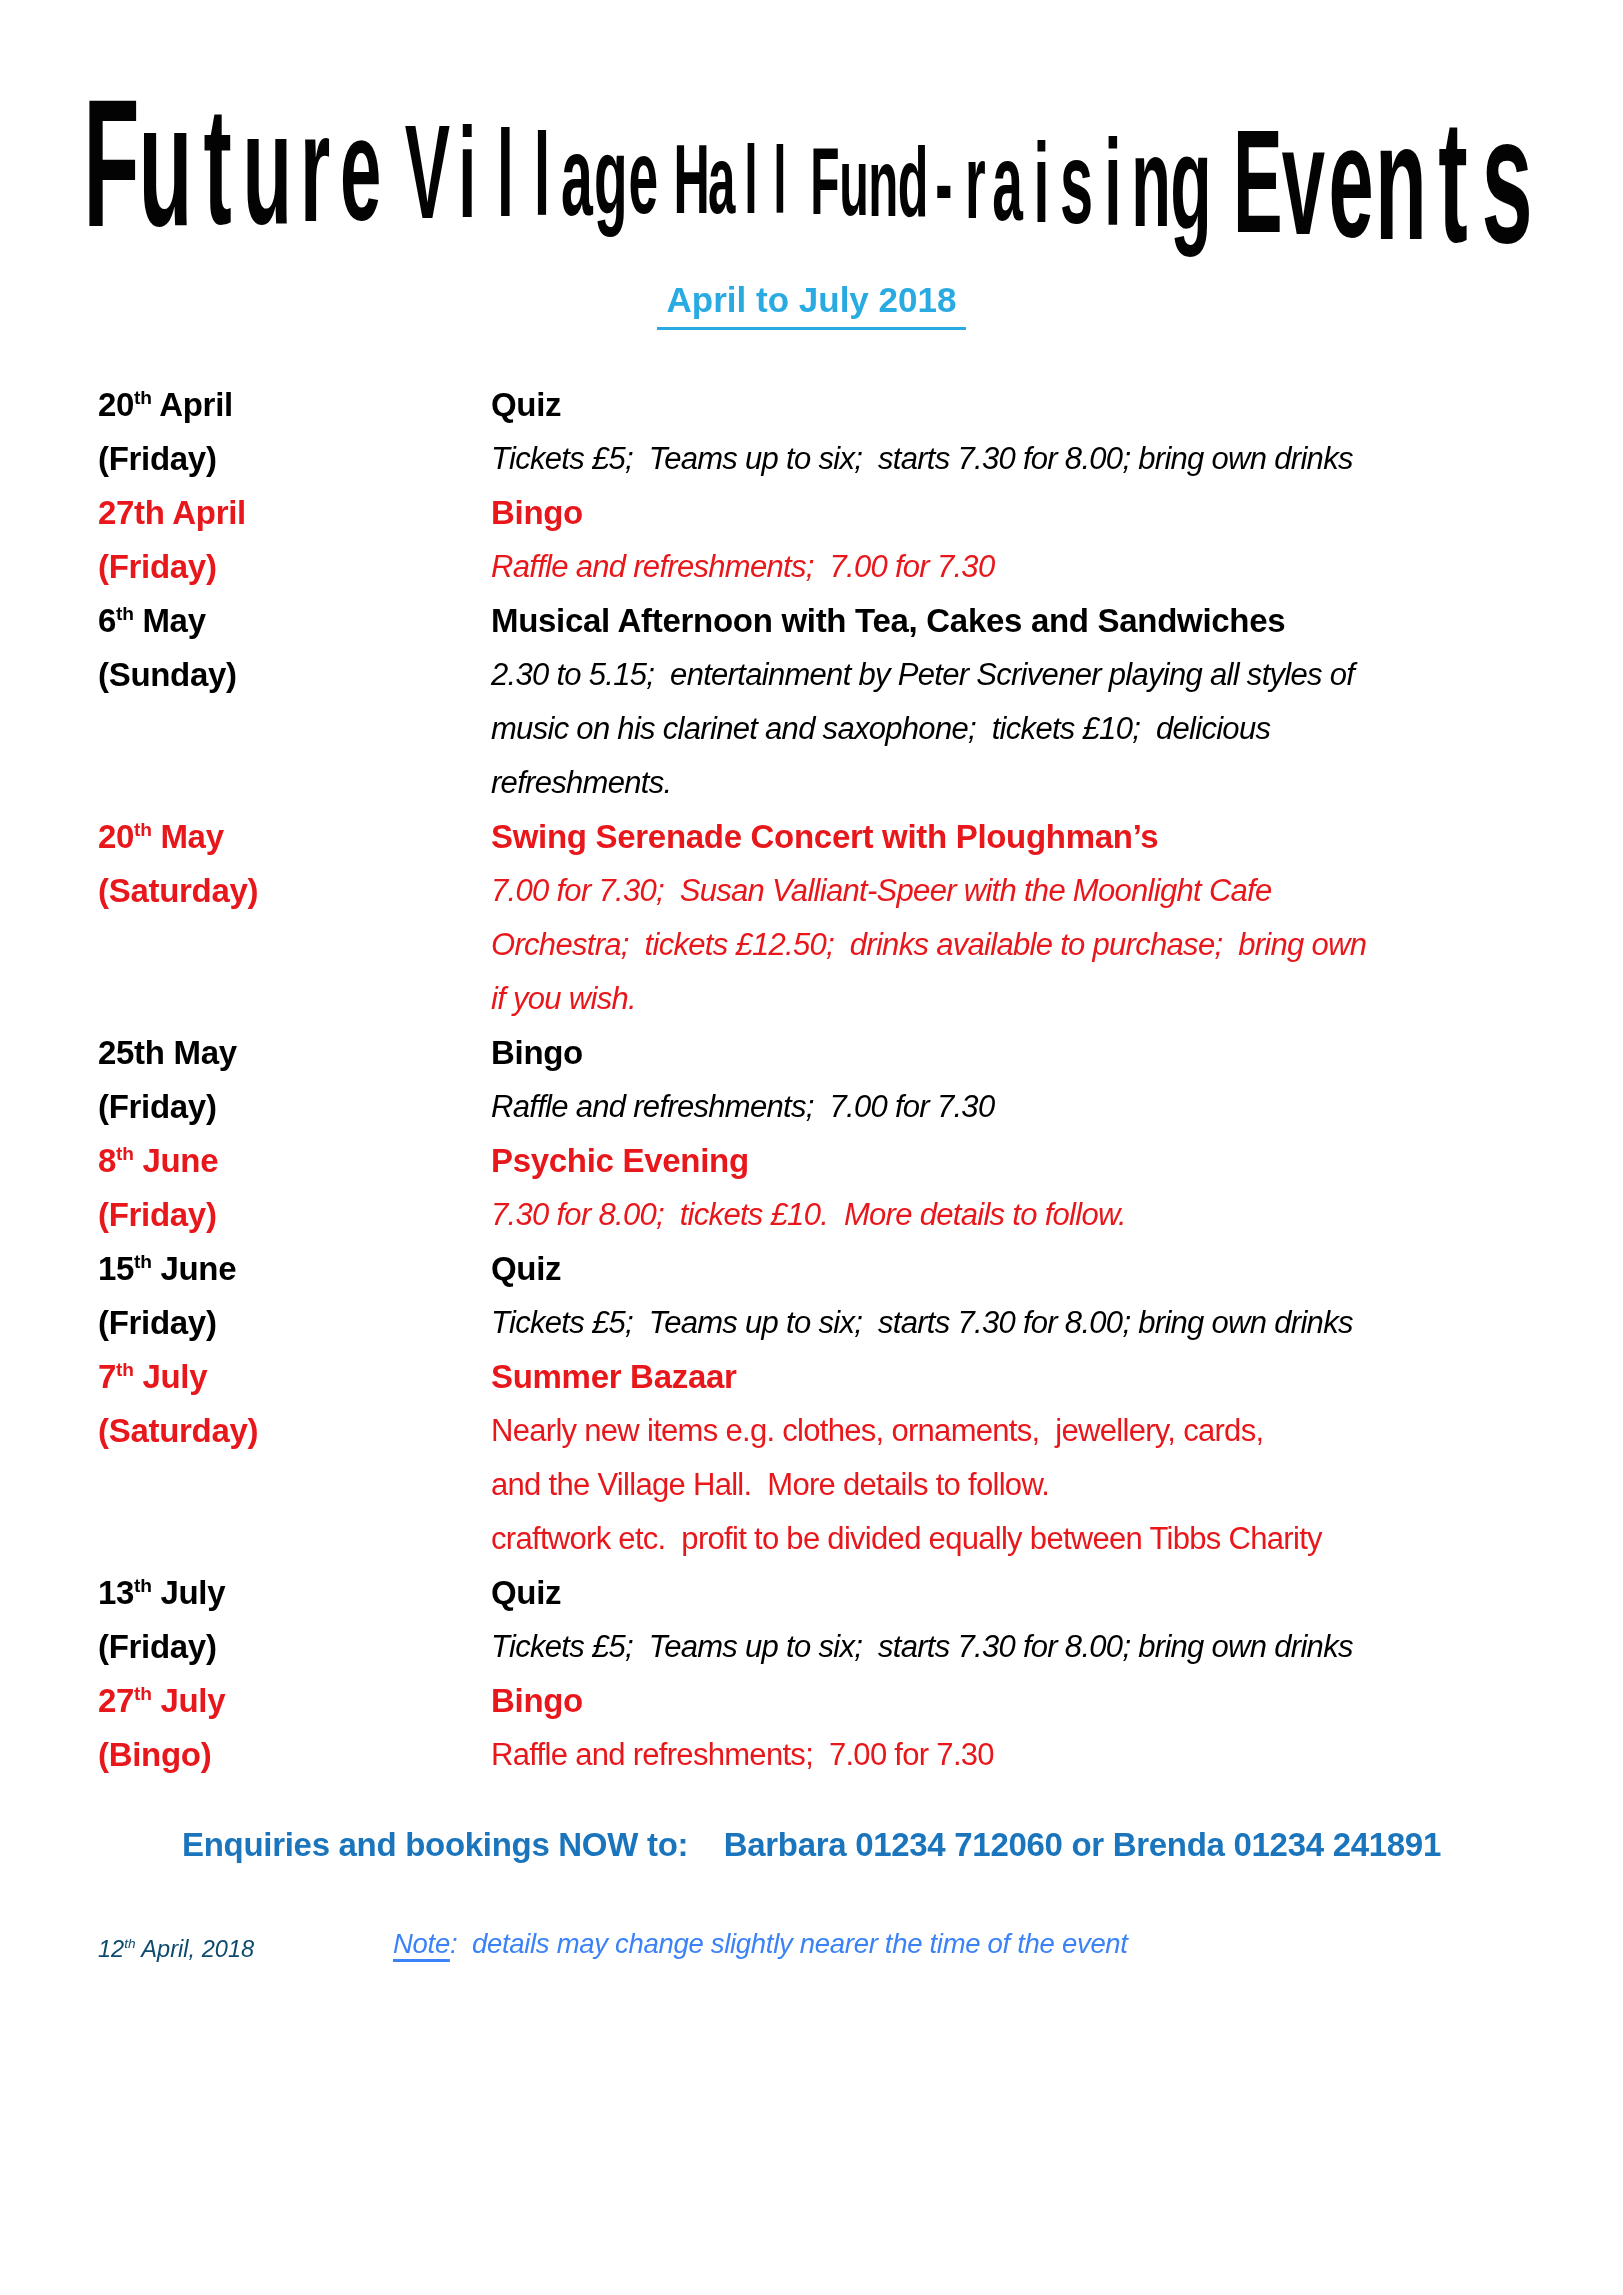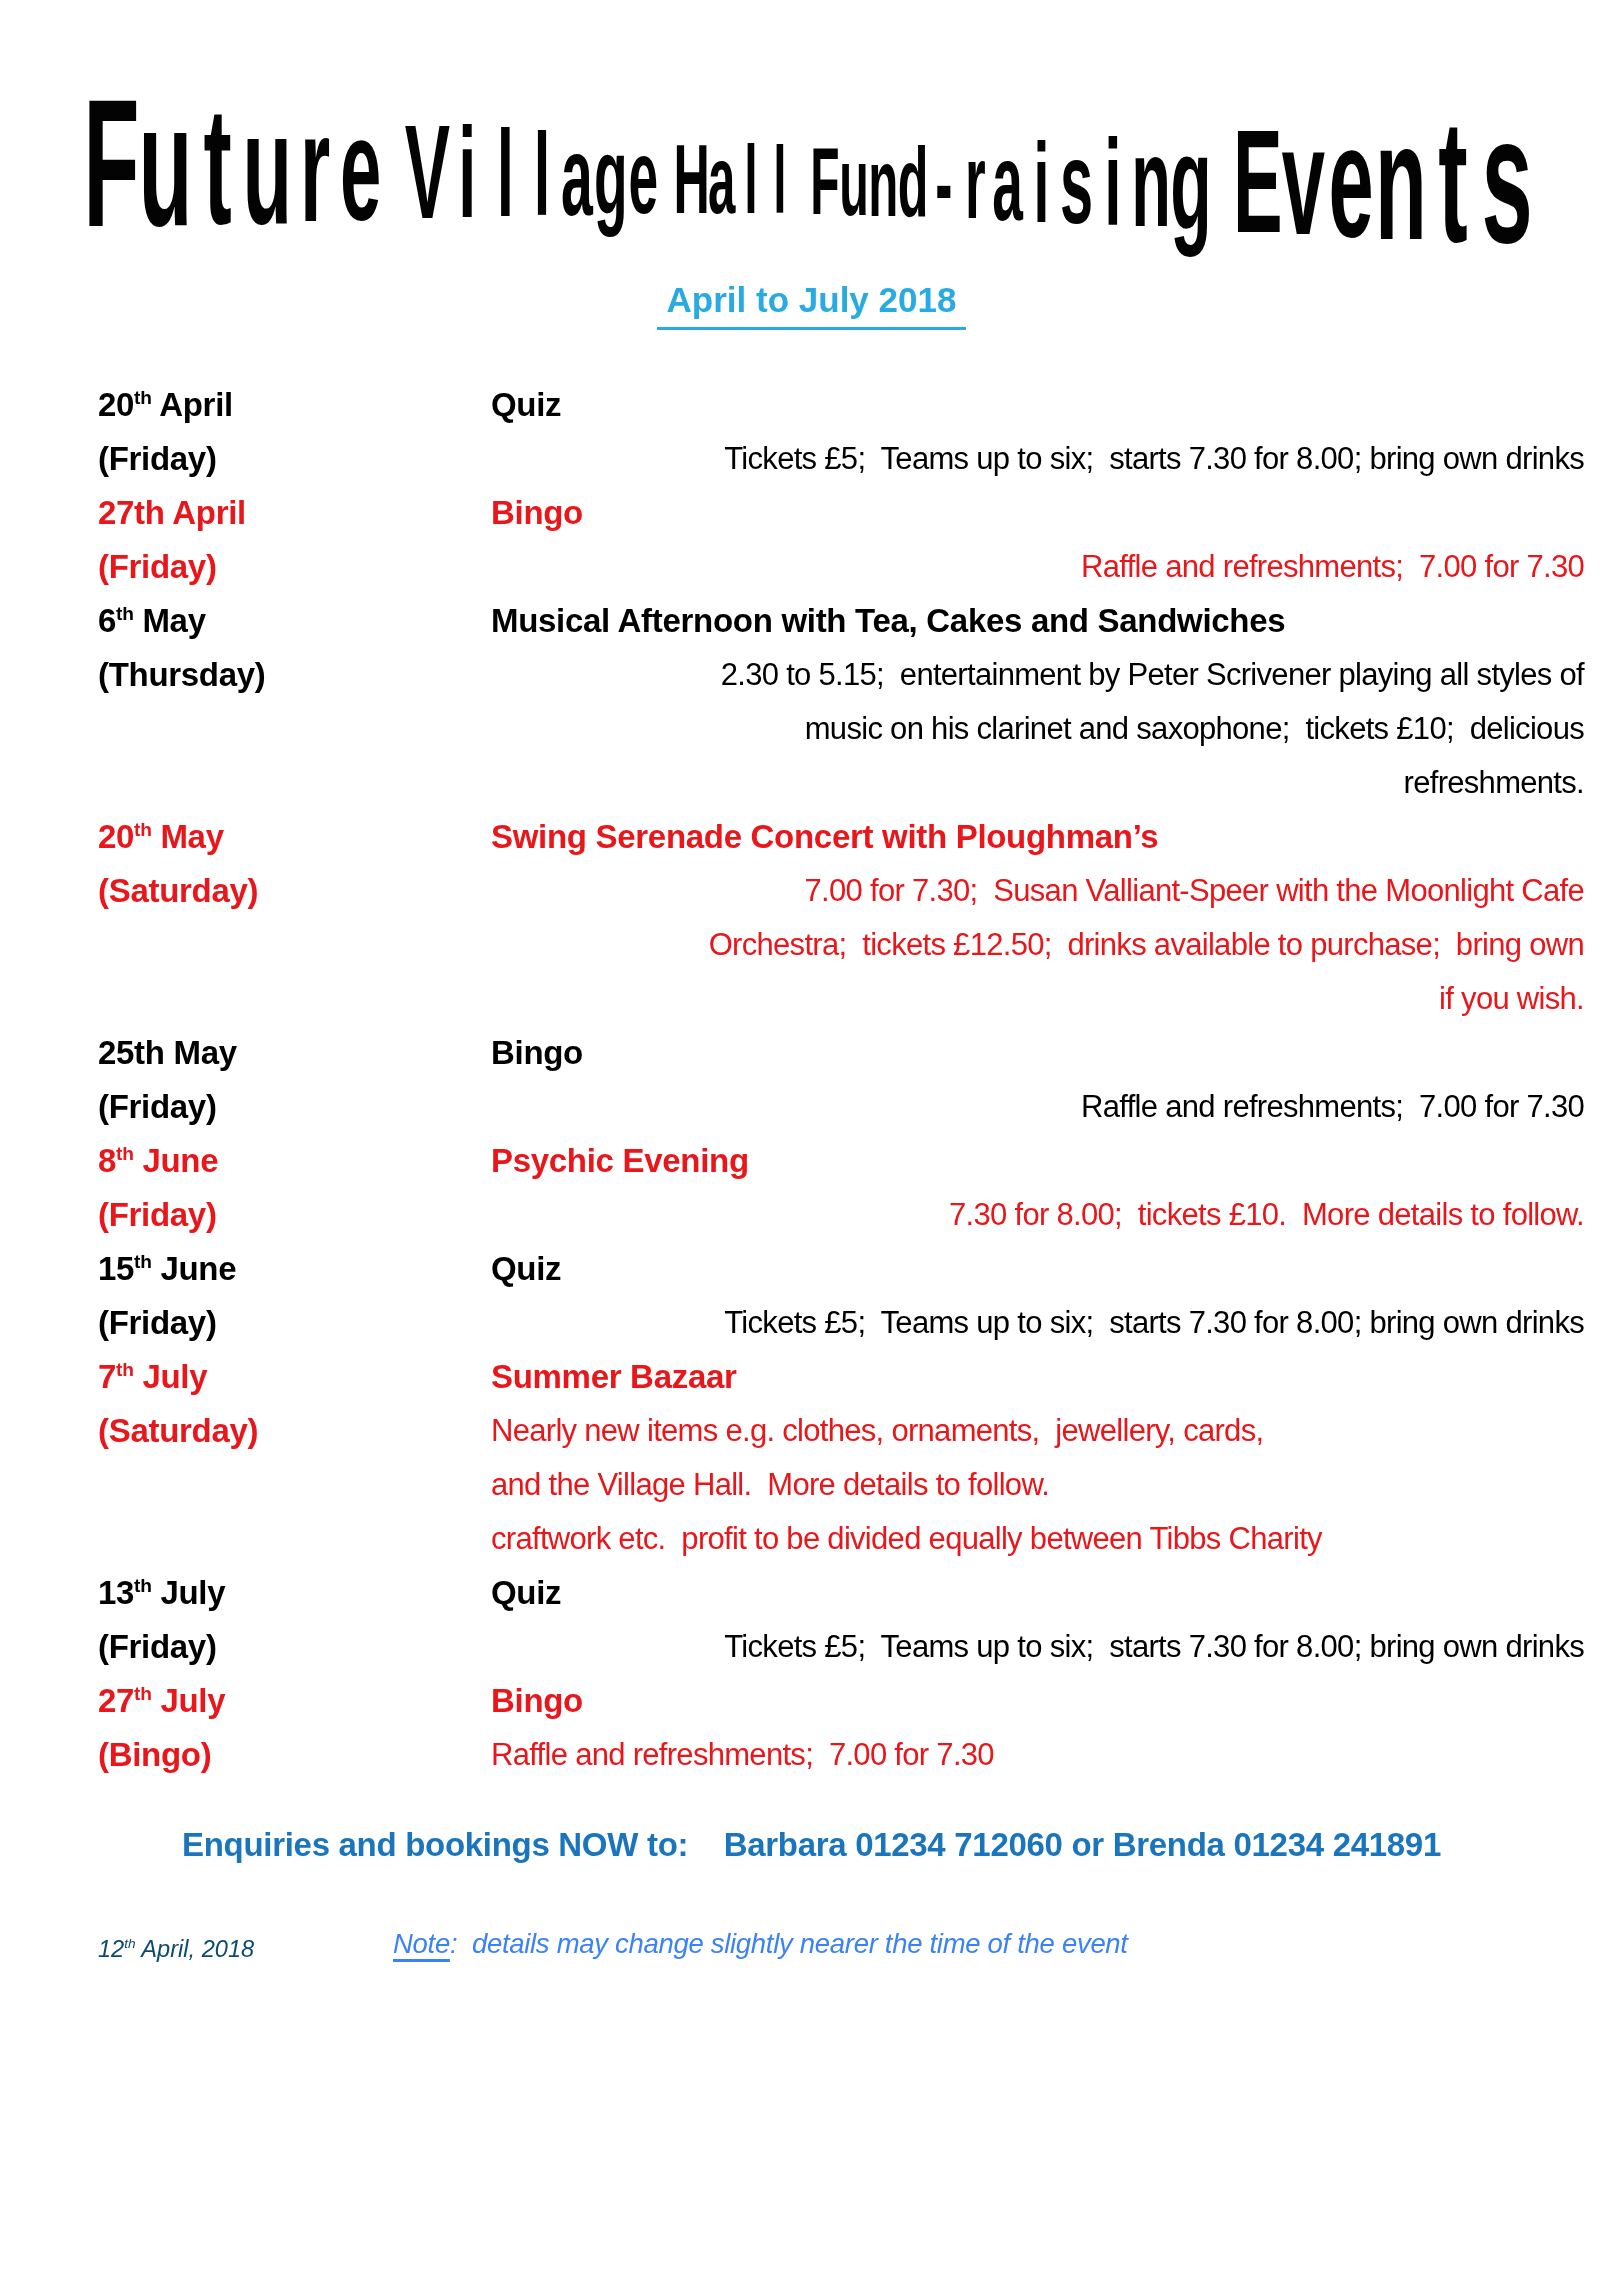--- a/index.html
+++ b/index.html
@@ -17,21 +17,21 @@
     border-bottom:3.3px solid var(--cyan);padding:0 9.2px 6.5px 9.2px;white-space:pre-wrap;margin-top:17px;
   }
   
   .events{position:absolute;top:378px;left:98px;right:39px;}
   .row{display:flex;}
   .row>div{line-height:54px;white-space:pre-wrap;}
   .c1{flex:0 0 393px;width:393px;}
   .c2{flex:1;}
   .hd{font-weight:700;font-size:33px;letter-spacing:-0.3px;}
   .desc{font-weight:400;font-size:31px;letter-spacing:-0.7px;}
-  .it{text-align:right;}
+  .it{font-style:italic;}
   .black{color:#000000;}
   .red{color:var(--red);}
   sup{font-size:0.58em;vertical-align:super;line-height:0;}
   
   .enquiries{
     position:absolute;top:1826px;left:0;width:100%;text-align:center;
     font-size:33px;font-weight:700;color:var(--blue);letter-spacing:-0.3px;
   }
   .enquiries span{white-space:pre-wrap;}
   
@@ -103,21 +103,21 @@
       </div>
       <div class="row">
         <div class="c1 hd red"><span>(Friday)</span></div>
         <div class="c2 desc red it"><span>Raffle and refreshments;  7.00 for 7.30</span></div>
       </div>
       <div class="row">
         <div class="c1 hd black"><span>6</span><sup>th</sup><span> May</span></div>
         <div class="c2 hd black"><span>Musical Afternoon with Tea, Cakes and Sandwiches</span></div>
       </div>
       <div class="row">
-        <div class="c1 hd black"><span>(Thursday)</span></div>
+        <div class="c1 hd black"><span>(Sunday)</span></div>
         <div class="c2 desc black it"><span>2.30 to 5.15;  entertainment by Peter Scrivener playing all styles of</span></div>
       </div>
       <div class="row">
         <div class="c1 hd black"></div>
         <div class="c2 desc black it"><span>music on his clarinet and saxophone;  tickets £10;  delicious</span></div>
       </div>
       <div class="row">
         <div class="c1 hd black"></div>
         <div class="c2 desc black it"><span>refreshments.</span></div>
       </div>

